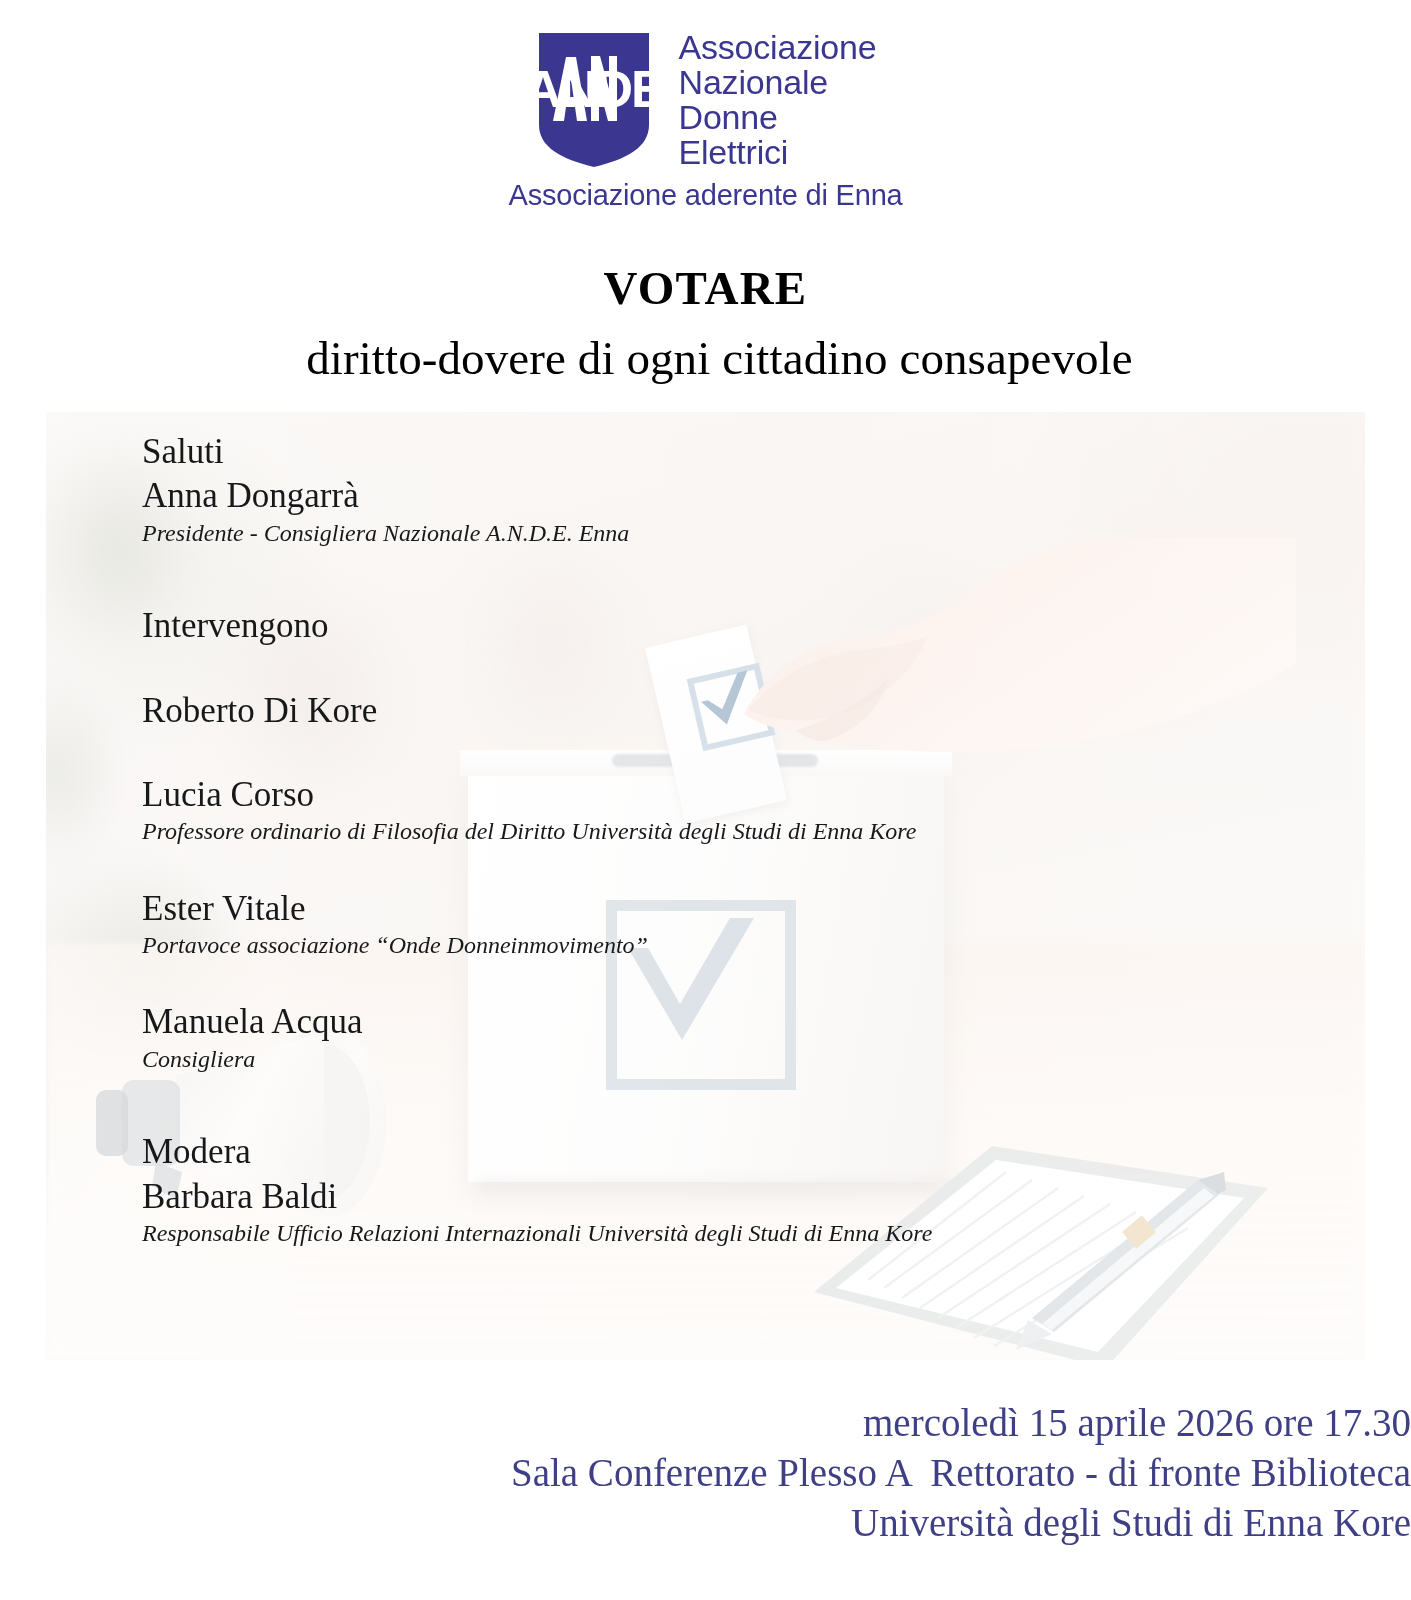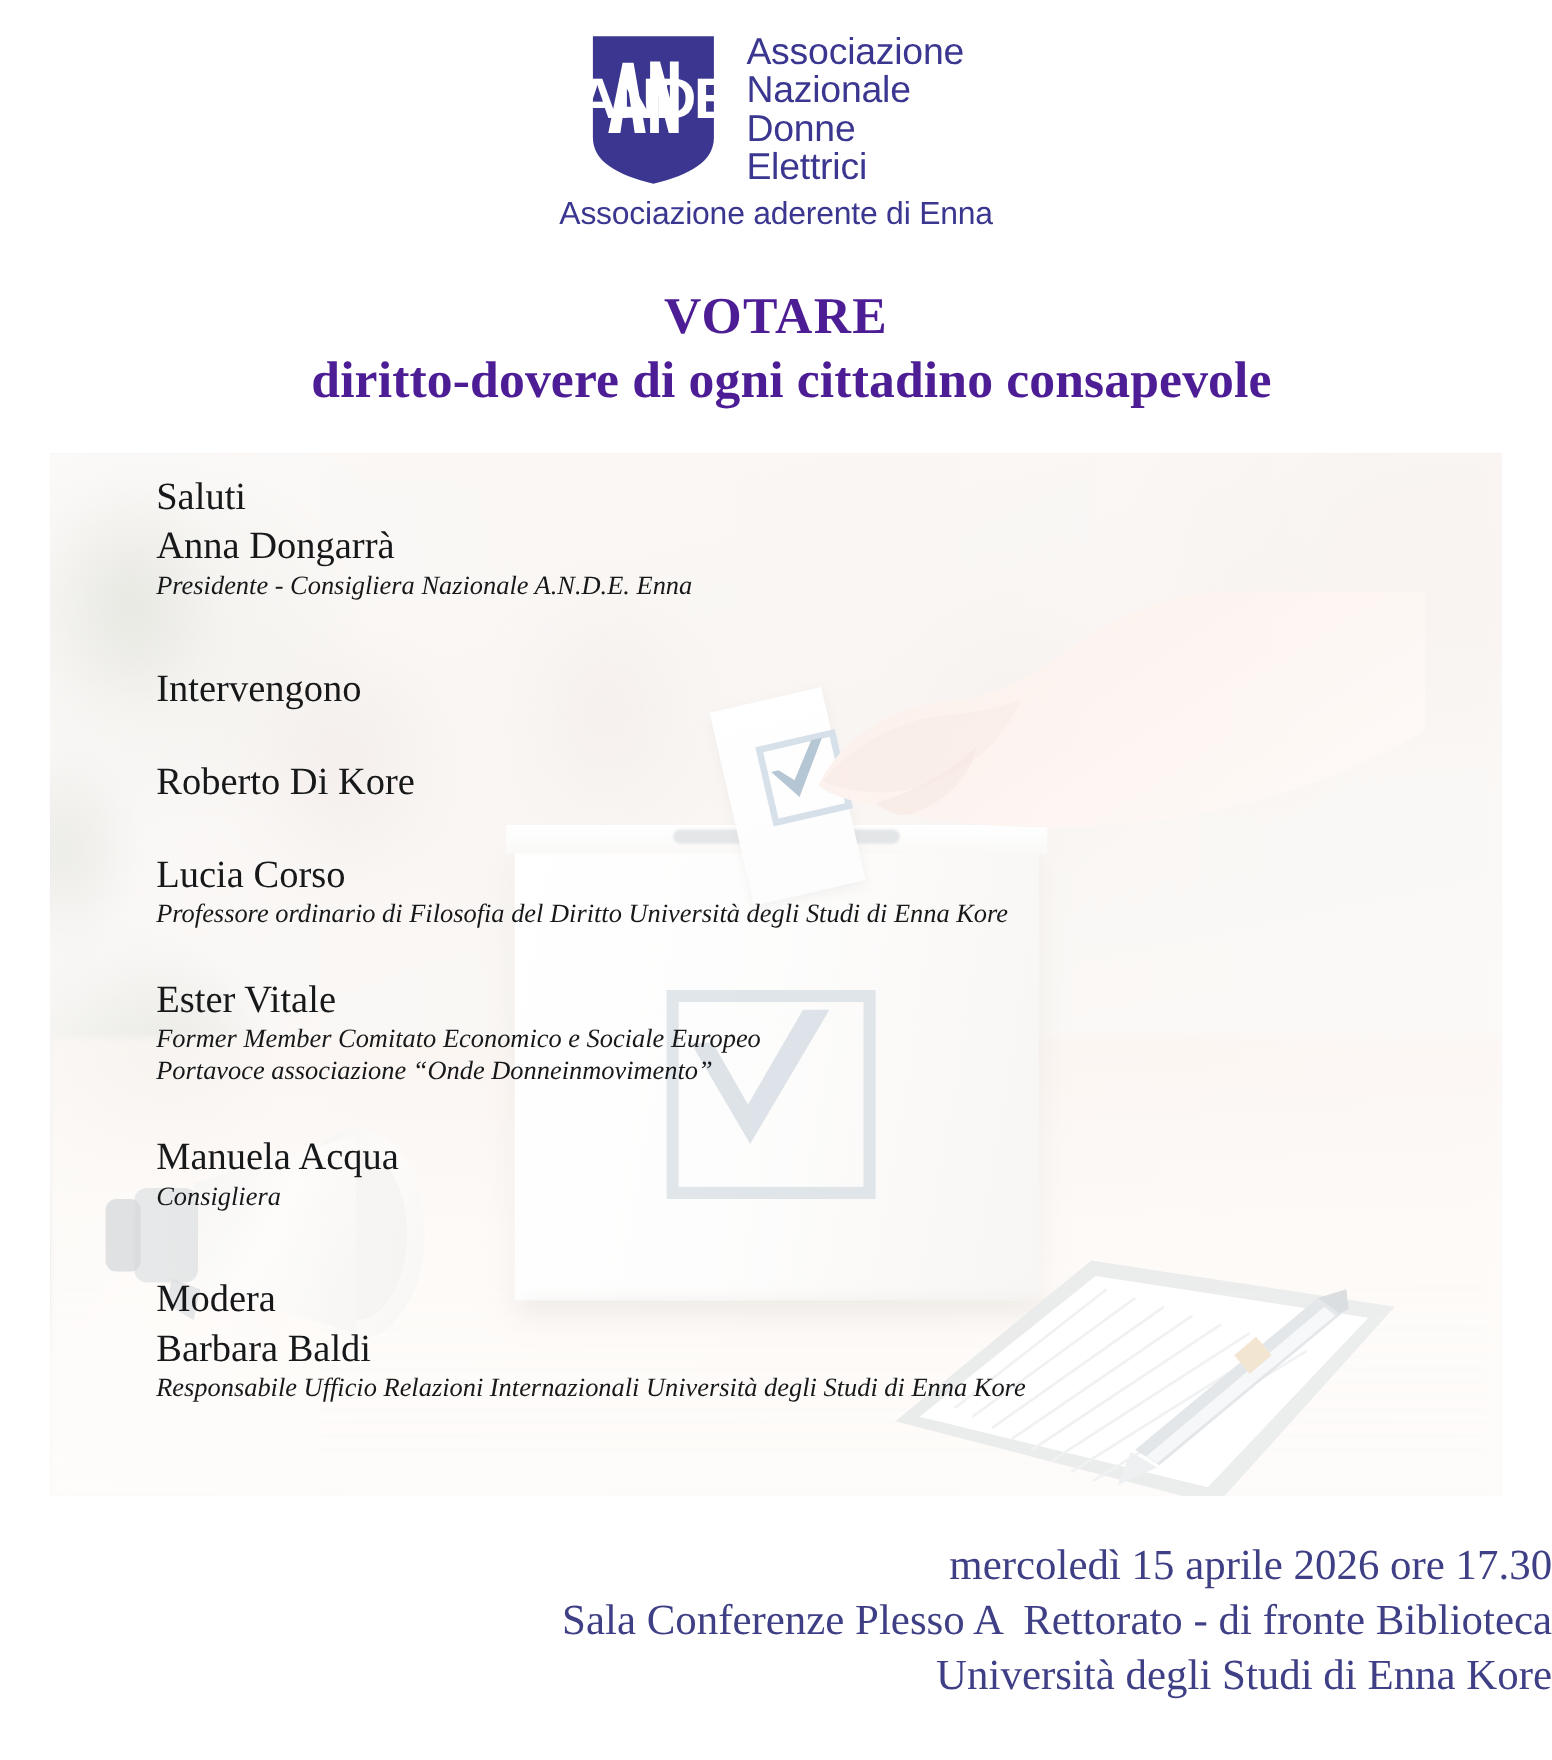--- a/index.html
+++ b/index.html
@@ -61,37 +61,37 @@
     white-space: pre;
   }
 
   
   .title-block {
     position: absolute;
     top: 262px;
     left: 0;
     width: 1411px;
     text-align: center;
-    color: #4c1d95;
+    color: #000000;
   }
   .title-main {
     font-family: "Liberation Serif", serif;
     font-weight: bold;
     font-size: 47px;
     letter-spacing: 1.2px;
     line-height: 1.12;
     white-space: pre;
   }
   .title-sub {
     font-family: "Liberation Serif", serif;
-    font-weight: bold;
+    font-weight: normal;
     font-size: 47px;
     letter-spacing: 0.1px;
     line-height: 1.18;
-    margin-top: 4px;
+    margin-top: 16px;
     white-space: pre;
     padding-left: 28px;
   }
 
   
   .photo-panel {
     position: absolute;
     left: 46px;
     top: 412px;
     width: 1319px;
@@ -427,21 +427,20 @@
 
   <div class="gap-md"></div>
   <div class="p-name">Roberto Di Kore</div>
 
   <div class="gap-md"></div>
   <div class="p-name">Lucia Corso</div>
   <div class="p-role">Professore ordinario di Filosofia del Diritto Università degli Studi di Enna Kore</div>
 
   <div class="gap-md"></div>
   <div class="p-name">Ester Vitale</div>
-  <div class="p-role">Former Member Comitato Economico e Sociale Europeo</div>
   <div class="p-role">Portavoce associazione “Onde Donneinmovimento”</div>
 
   <div class="gap-md"></div>
   <div class="p-name">Manuela Acqua</div>
   <div class="p-role">Consigliera</div>
 
   <div class="gap-lg"></div>
   <div class="p-name">Modera</div>
   <div class="p-name">Barbara Baldi</div>
   <div class="p-role">Responsabile Ufficio Relazioni Internazionali Università degli Studi di Enna Kore</div>

